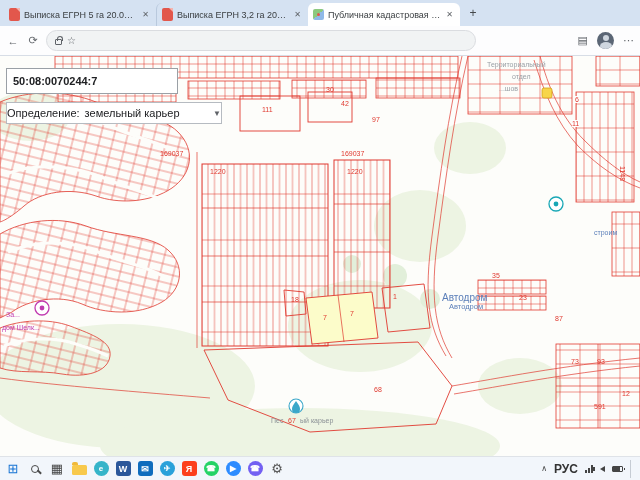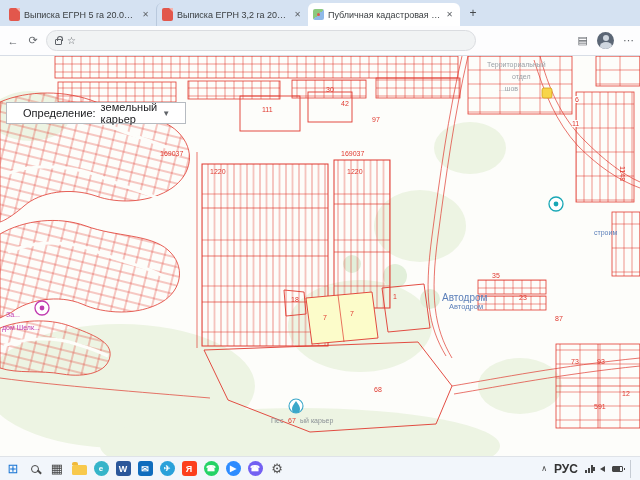--- a/index.html
+++ b/index.html
@@ -35,21 +35,21 @@
 
   
   .page { position:absolute; top:56px; left:0; width:640px; height:400px; background:#fdfdfa; overflow:hidden; }
   .page svg { position:absolute; left:0; top:0; }
   .maplbl { position:absolute; line-height:1; white-space:nowrap; font-weight:400; transform-origin:left top; }
   .watermark { position:absolute; left:522px; top:280px; font-size:42px; font-weight:600; letter-spacing:2px; color:rgba(90,95,100,0.28); }
 
   .searchbox { position:absolute; left:6px; top:12px; width:172px; height:26px; background:#fff; border:1px solid #9aa0a6; }
   .searchbox input { width:100%; height:100%; border:none; outline:none; font-family:"Liberation Sans",sans-serif; font-size:11px; font-weight:700; color:#202124; padding:0 6px; background:transparent; }
   .findbtn { position:absolute; left:178px; top:12px; width:58px; height:26px; background:#18a7b5; color:#fff; font-size:11px; border:none; border-radius:2px; display:flex; align-items:center; justify-content:center; }
-  .defbox { position:absolute; left:6px; top:46px; width:180px; height:22px; background:#fff; border:1px solid #b6bbc1; display:flex; align-items:center; font-size:11px; color:#202124; padding:0 16px; gap:5px; }
+  .defbox { position:absolute; left:6px; top:46px; width:216px; height:22px; background:#fff; border:1px solid #b6bbc1; display:flex; align-items:center; font-size:11px; color:#202124; padding:0 0; gap:5px; }
   .defbox .chev { margin-left:auto; font-size:8px; color:#5f6368; }
 
   
   .taskbar { position:absolute; bottom:0; left:0; width:640px; height:24px; background:#f2f6fb; border-top:1px solid #dfe3e8; display:flex; align-items:center; padding:0 4px; gap:4px; }
   .tbi { width:18px; height:18px; display:flex; align-items:center; justify-content:center; font-size:10px; border-radius:3px; flex:0 0 auto; }
   .tbi .glyph-sq { width:15px; height:15px; border-radius:3px; display:flex; align-items:center; justify-content:center; font-size:9px; font-weight:700; }
   .tbi .glyph-ci { width:15px; height:15px; border-radius:50%; display:flex; align-items:center; justify-content:center; font-size:8px; font-weight:700; }
   .ic-search { width:8px; height:8px; border:1.5px solid #4a4a4a; border-radius:50%; position:relative; }
   .ic-search::after { content:''; position:absolute; width:5px; height:1.5px; background:#4a4a4a; transform:rotate(45deg); right:-4px; bottom:-1px; }
   .ic-folder { width:15px; height:10px; background:#f8c94c; border-radius:1.5px; position:relative; margin-top:3px; }
@@ -256,20 +256,23 @@
         <span class="maplbl" style="left: 442px; top: 237px; color: rgb(91, 127, 185); font-size: 10px;">Автодром</span>
         <span class="maplbl" style="left: 449px; top: 247px; color: rgb(91, 127, 185); font-size: 7.5px;">Автодром</span>
         <span class="maplbl" style="left: 271px; top: 361px; color: rgb(139, 145, 150); font-size: 7px;">Пес</span>
         <span class="maplbl" style="left: 300px; top: 361px; color: rgb(139, 145, 150); font-size: 7px;">ый карьер</span>
         <span class="maplbl" style="left: 594px; top: 173px; color: rgb(91, 127, 185); font-size: 7px;">строим</span>
         <span class="maplbl" style="left: 6px; top: 255px; color: rgb(192, 58, 176); font-size: 7px;">За...</span>
         <span class="maplbl" style="left: 2px; top: 268px; color: rgb(192, 58, 176); font-size: 7px;">дом Шелк...</span>
       </div>
 
 
+    <div class="searchbox">
+      <input type="text" value="50:08:0070244:7" style="">
+    </div>
     <div class="defbox">
       <span>Определение:</span>
       <span>земельный карьер</span>
       <span class="chev">▼</span>
     </div>
   </div>
 
   <div class="taskbar">
     <div style="display:flex;gap:4px;" id="tb-icons">
         <div class="tbi" style="color: rgb(21, 114, 211); font-size: 13px;">⊞</div>

